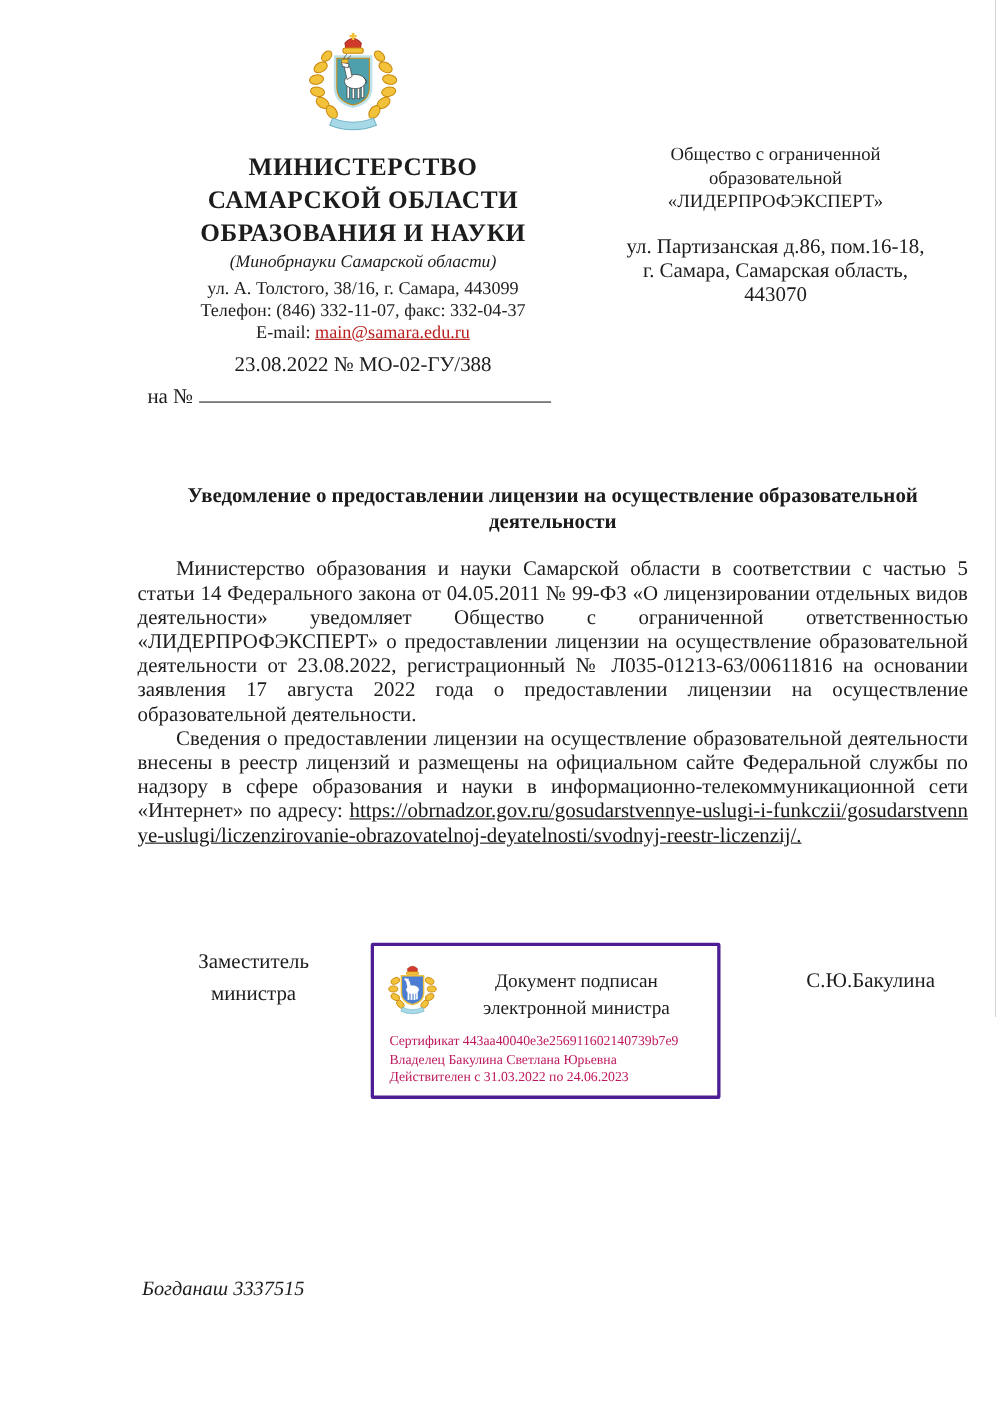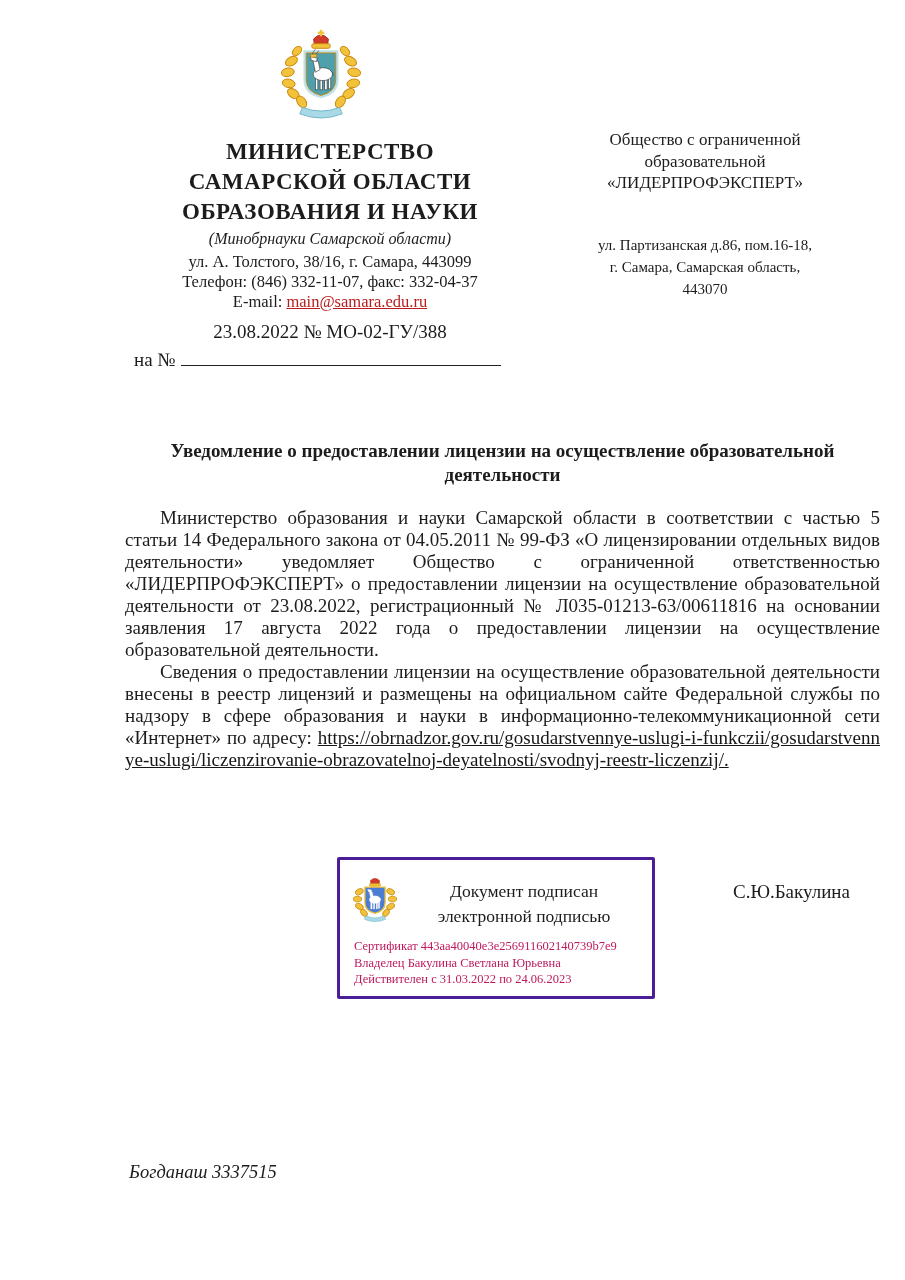--- a/index.html
+++ b/index.html
@@ -25,21 +25,21 @@
   a.email{color:#b91c1c;text-decoration:underline;}
   .doc-number{font-size:19px;line-height:22px;margin-top:9px;}
 
   .ref-row{left:134px;top:347px;width:380px;font-size:19px;}
   .ref-label{display:inline-block;}
   .ref-line{display:inline-block;width:320px;border-bottom:1.6px solid #222;height:18px;margin-left:6px;}
 
   
   .right-col{left:540px;top:129px;width:330px;text-align:center;}
   .org-line{font-size:17px;line-height:21.5px;}
-  .org-addr{margin-top:40px;font-size:15px;line-height:22px;}
+  .org-addr{margin-top:20px;font-size:19px;line-height:22px;}
 
   
   .doc-title{left:125px;top:439px;width:755px;text-align:center;font-weight:bold;font-size:19px;line-height:24px;}
   .body-text{left:125px;top:507px;width:755px;font-size:19px;line-height:22px;text-align:justify;}
   .body-text p{margin:0;text-indent:35px;overflow-wrap:break-word;}
   a.reestr-link{color:#161616;text-decoration:underline;word-break:break-all;}
 
   
   .sig-position{left:138px;top:860px;width:185px;text-align:center;font-size:19px;line-height:29px;}
   .stamp{left:337px;top:857px;width:318px;height:142px;border:3px solid #4c1d95;border-radius:2px;background:#fff;box-sizing:border-box;}
@@ -130,20 +130,24 @@
     </div>
   </div>
 
   <div class="abs doc-title">Уведомление о предоставлении лицензии на осуществление образовательной деятельности</div>
 
   <div class="abs body-text">
     <p>Министерство образования и науки Самарской области в соответствии с частью 5 статьи 14 Федерального закона от 04.05.2011 № 99-ФЗ «О лицензировании отдельных видов деятельности» уведомляет Общество с ограниченной ответственностью «ЛИДЕРПРОФЭКСПЕРТ» о предоставлении лицензии на осуществление образовательной деятельности от 23.08.2022, регистрационный № Л035-01213-63/00611816 на основании заявления 17 августа 2022 года о предоставлении лицензии на осуществление образовательной деятельности.</p>
     <p><span>Сведения о предоставлении лицензии на осуществление образовательной деятельности внесены в реестр лицензий и размещены на официальном сайте Федеральной службы по надзору в сфере образования и науки в информационно-телекоммуникационной сети «Интернет» по адресу: </span><a class="reestr-link" href="#">https://obrnadzor.gov.ru/gosudarstvennye-uslugi-i-funkczii/gosudarstvennye-uslugi/liczenzirovanie-obrazovatelnoj-deyatelnosti/svodnyj-reestr-liczenzij/.</a></p>
   </div>
 
+  <div class="abs sig-position">
+    <div>Заместитель</div>
+    <div>министра</div>
+  </div>
 
   <div class="abs stamp">
     <svg class="stamp-arms" viewBox="0 0 50 54">
       <g fill="#F2C23A" stroke="#C8860A" stroke-width="0.8">
         <ellipse cx="8" cy="18" rx="4.5" ry="3" transform="rotate(-25 8 18)"></ellipse>
         <ellipse cx="6" cy="26" rx="4.5" ry="3"></ellipse>
         <ellipse cx="8" cy="34" rx="4.5" ry="3" transform="rotate(25 8 34)"></ellipse>
         <ellipse cx="13" cy="41" rx="4.5" ry="3" transform="rotate(50 13 41)"></ellipse>
         <ellipse cx="42" cy="18" rx="4.5" ry="3" transform="rotate(25 42 18)"></ellipse>
         <ellipse cx="44" cy="26" rx="4.5" ry="3"></ellipse>
@@ -159,21 +163,21 @@
         <rect x="49" y="55" width="2.6" height="12"></rect>
         <rect x="54" y="55" width="2.6" height="12"></rect>
         <rect x="58" y="54" width="2.6" height="12"></rect>
         <ellipse cx="52" cy="50" rx="10.5" ry="7"></ellipse>
         <polygon points="44,48 41,34 47,36 49,45"></polygon>
         <polygon points="38.5,31 46,32.5 45,36.5 39.5,35"></polygon>
       </g>
     </svg>
     <div class="stamp-title">
       <div>Документ подписан</div>
-      <div>электронной подписью</div>
+      <div>электронной министра</div>
     </div>
     <div class="stamp-meta">
       <div>Сертификат 443aa40040e3e256911602140739b7e9</div>
       <div>Владелец Бакулина Светлана Юрьевна</div>
       <div>Действителен с 31.03.2022 по 24.06.2023</div>
     </div>
   </div>
 
   <div class="abs sig-name">С.Ю.Бакулина</div>
 

